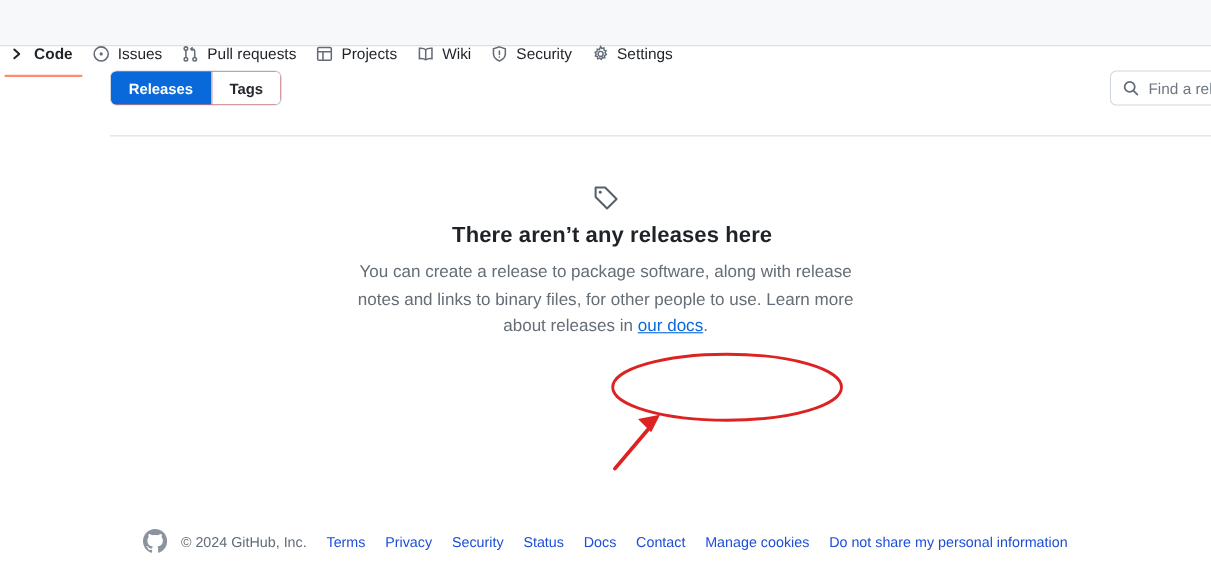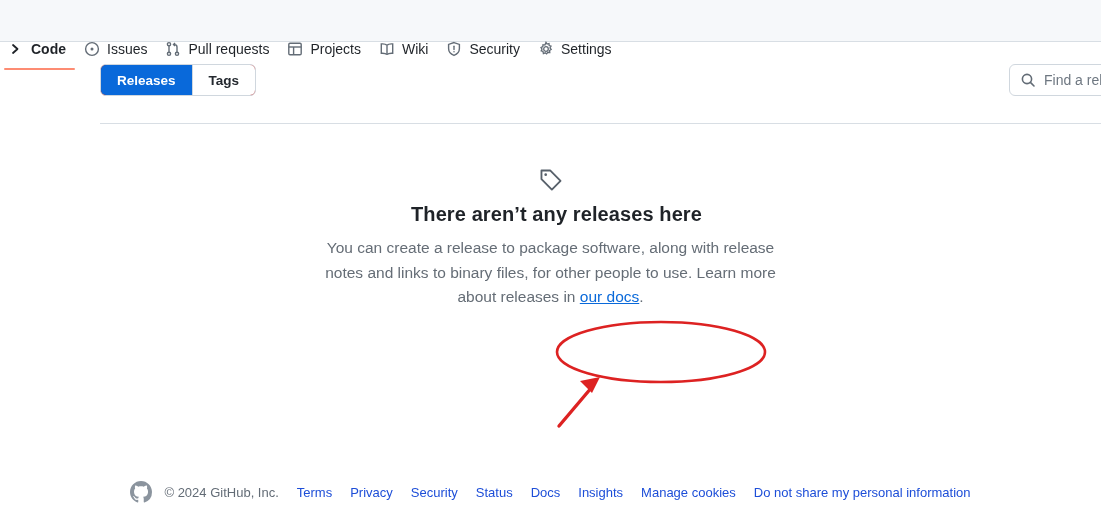--- a/index.html
+++ b/index.html
@@ -378,16 +378,16 @@
     <svg width="22" height="22" viewBox="0 0 16 16" fill="#8b949e">
       <path d="M8 0C3.58 0 0 3.58 0 8c0 3.54 2.29 6.53 5.47 7.59.4.07.55-.17.55-.38 0-.19-.01-.82-.01-1.49-2.01.37-2.53-.49-2.69-.94-.09-.23-.48-.94-.82-1.13-.28-.15-.68-.52-.01-.53.63-.01 1.08.58 1.23.82.72 1.21 1.87.87 2.33.66.07-.52.28-.87.51-1.07-1.78-.2-3.64-.89-3.64-3.95 0-.87.31-1.59.82-2.15-.08-.2-.36-1.02.08-2.12 0 0 .67-.21 2.2.82.64-.18 1.32-.27 2-.27s1.36.09 2 .27c1.53-1.04 2.2-.82 2.2-.82.44 1.1.16 1.92.08 2.12.51.56.82 1.27.82 2.15 0 3.07-1.87 3.75-3.65 3.95.29.25.54.73.54 1.48 0 1.07-.01 1.93-.01 2.2 0 .21.15.46.55.38A8.01 8.01 0 0 0 16 8c0-4.42-3.58-8-8-8z"></path>
     </svg>
   </span>
   <span class="copyright">© 2024 GitHub, Inc.</span>
   <a>Terms</a>
   <a>Privacy</a>
   <a>Security</a>
   <a>Status</a>
   <a>Docs</a>
-  <a>Insights</a>
+  <a>Contact</a>
   <a>Manage cookies</a>
   <a>Do not share my personal information</a>
 </div>
 
 </body></html>

